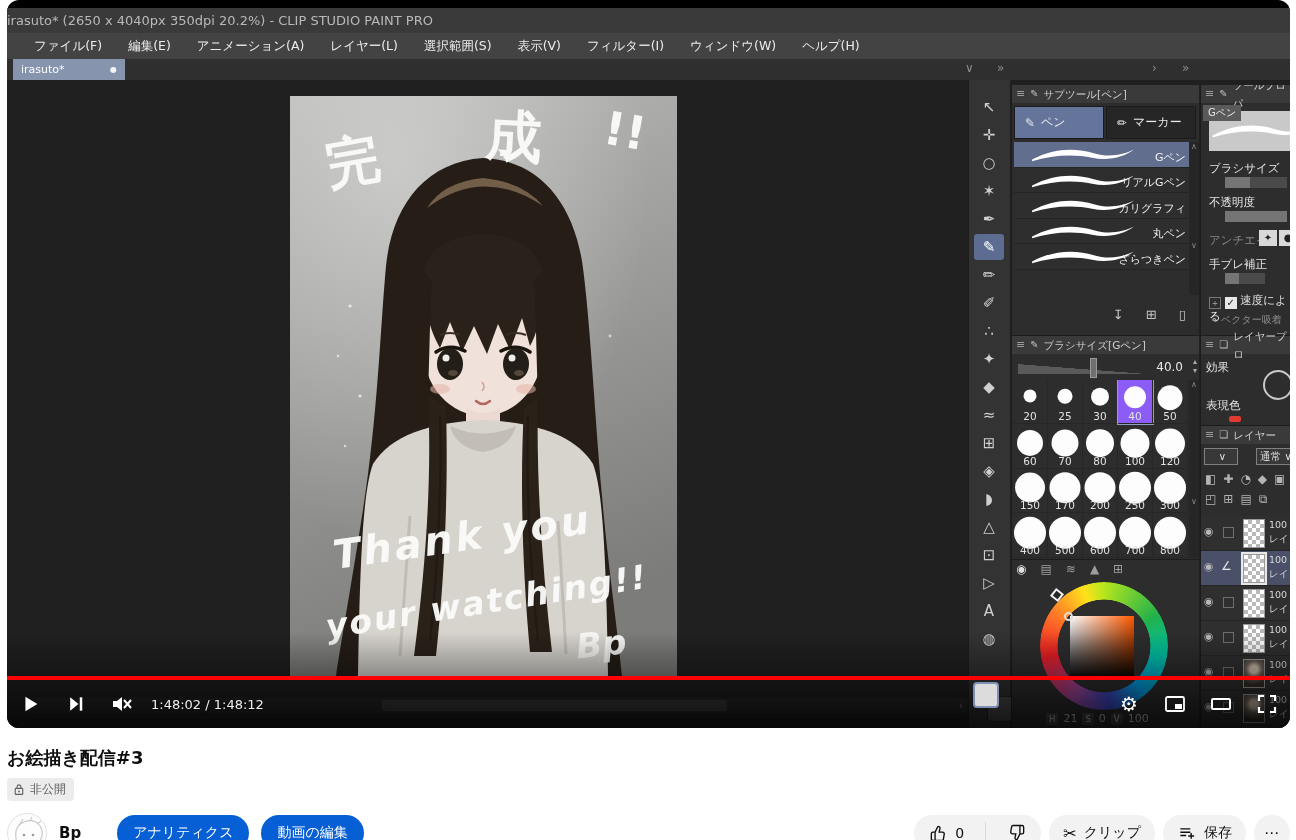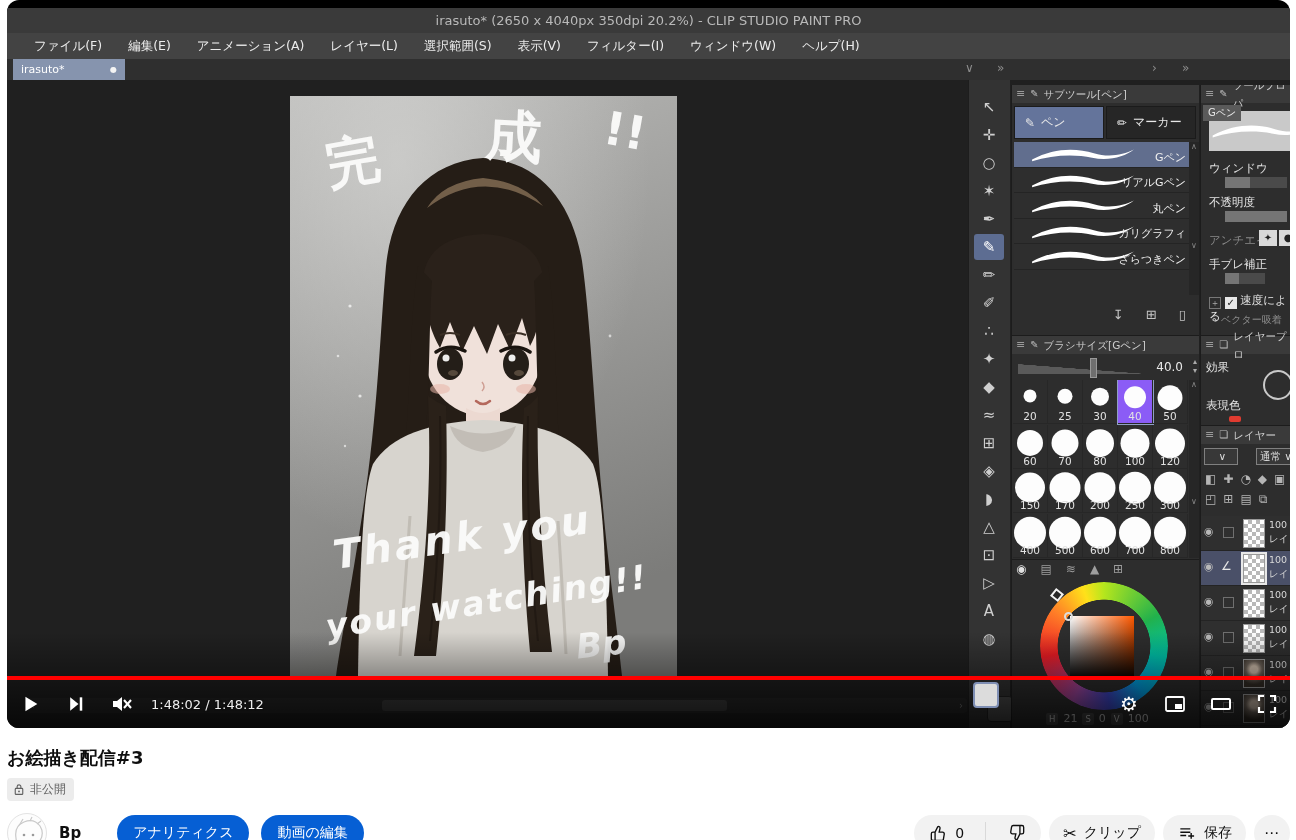--- a/index.html
+++ b/index.html
@@ -4,21 +4,21 @@
 <style>
   * { margin:0; padding:0; box-sizing:border-box; }
   html,body { width:1296px; height:840px; background:#fff; font-family:"DejaVu Sans","Liberation Sans",sans-serif; overflow:hidden; }
   .page { position:relative; width:1296px; height:840px; }
 
   
   .video { position:absolute; left:7px; top:0; width:1283px; height:728px; background:#000; border-radius:12px; overflow:hidden; }
 
   
   .csp { position:absolute; inset:0; }
-  .csp-titlebar { position:absolute; left:0; top:8px; width:100%; height:25px; background:#3a3a3a; color:#b9b9b9; font-size:13px; text-align:center; line-height:25px; }
+  .csp-titlebar { position:absolute; left:0; top:8px; width:100%; height:25px; background:#3a3a3a; color:#b9b9b9; font-size:13px; text-align:left; line-height:25px; }
   .csp-menubar { position:absolute; left:0; top:33px; width:100%; height:26px; background:#434343; display:flex; align-items:center; padding-left:14px; }
   .csp-menubar span { color:#ececec; font-size:12.5px; padding:0 13px; line-height:26px; }
   .csp-tabbar { position:absolute; left:0; top:59px; width:100%; height:21px; background:#2f2f2f; }
   .csp-tab { position:absolute; left:6px; top:0; width:112px; height:21px; background:#8694ae; color:#fff; font-size:11px; line-height:21px; padding-left:8px; display:flex; align-items:center; }
   .csp-tab .dot { margin-left:auto; margin-right:8px; font-size:8px; color:#f4f4f4; }
   .tab-deco { position:absolute; top:2px; color:#8d8d8d; font-size:12px; }
 
   .csp-main { position:absolute; left:0; top:80px; width:100%; height:648px; background:#202020; }
 
   
@@ -303,27 +303,27 @@
               <div class="pen-row">
                   <svg width="130" height="20" viewBox="0 0 120 22">
                     <path fill="#fff" d="M4,16 C28,3 52,3 72,9 C88,14 104,11 116,5 C106,13 88,18 70,14 C50,10 26,11 4,18 Z"></path>
                   </svg>
                   <span class="pname">リアルGペン</span>
                 </div>
               <div class="pen-row">
                   <svg width="130" height="20" viewBox="0 0 120 22">
                     <path fill="#fff" d="M4,16 C28,3 52,3 72,9 C88,14 104,11 116,5 C106,13 88,18 70,14 C50,10 26,11 4,18 Z"></path>
                   </svg>
-                  <span class="pname">丸ペン</span>
+                  <span class="pname">カリグラフィ</span>
                 </div>
               <div class="pen-row">
                   <svg width="130" height="20" viewBox="0 0 120 22">
                     <path fill="#fff" d="M4,16 C28,3 52,3 72,9 C88,14 104,11 116,5 C106,13 88,18 70,14 C50,10 26,11 4,18 Z"></path>
                   </svg>
-                  <span class="pname">カリグラフィ</span>
+                  <span class="pname">丸ペン</span>
                 </div>
               <div class="pen-row">
                   <svg width="130" height="20" viewBox="0 0 120 22">
                     <path fill="#fff" d="M4,16 C28,3 52,3 72,9 C88,14 104,11 116,5 C106,13 88,18 70,14 C50,10 26,11 4,18 Z"></path>
                   </svg>
                   <span class="pname">ざらつきペン</span>
                 </div>
             </div>
             <div class="pen-scroll">∧<br><br><br><br><br><br><br><br><br><br><br>∨</div>
             <div class="st-foot">↧ ⊞ ▯</div>
@@ -448,21 +448,21 @@
           <div class="tprop">
             <div class="panel-hdr">
                 <span class="burger">≡</span>
                 <span class="picon">✎</span>
                 <span>ツールプロパ</span>
               </div>
             <div class="tp-toolname">Gペン</div>
             <div class="tp-preview"><svg width="110" height="40" viewBox="0 0 120 22">
                   <path fill="#fff" d="M4,16 C28,3 52,3 72,9 C88,14 104,11 116,5 C106,13 88,18 70,14 C50,10 26,11 4,18 Z"></path>
                 </svg></div>
-            <div class="tp-row" style="top:76px">ウィンドウ</div>
+            <div class="tp-row" style="top:76px">ブラシサイズ</div>
             <div class="tp-bar" style="top:92px">
                 <i style="width:40%"></i>
               </div>
             <div class="tp-row" style="top:110px">不透明度</div>
             <div class="tp-bar" style="top:126px">
                 <i style="width:100%"></i>
               </div>
             <div class="tp-row tp-dim" style="top:148px">アンチエイリ</div>
             <div class="aa-btn" style="left:58px; top:145px">✦</div>
             <div class="aa-btn" style="left:78px; top:145px">●</div>

